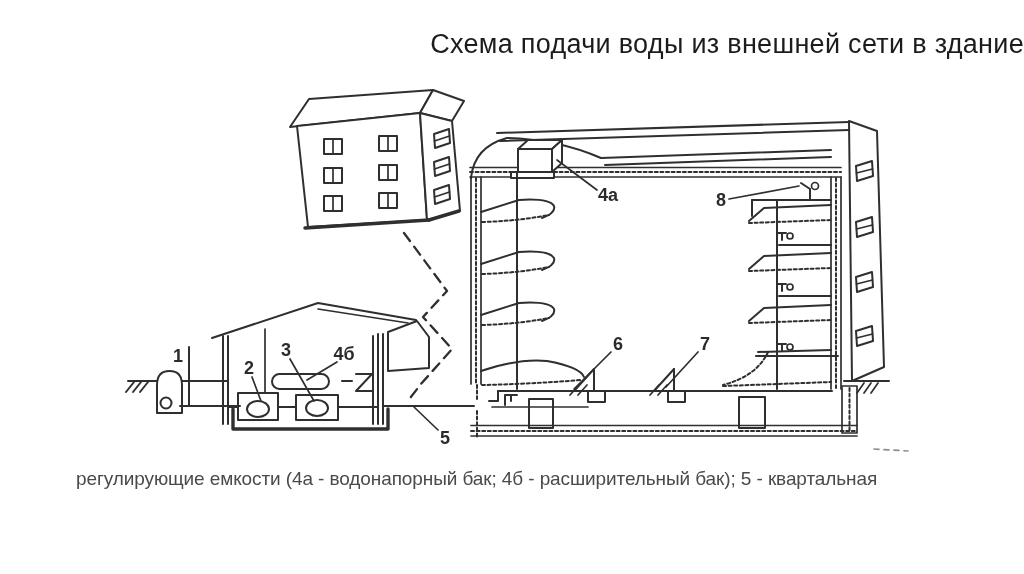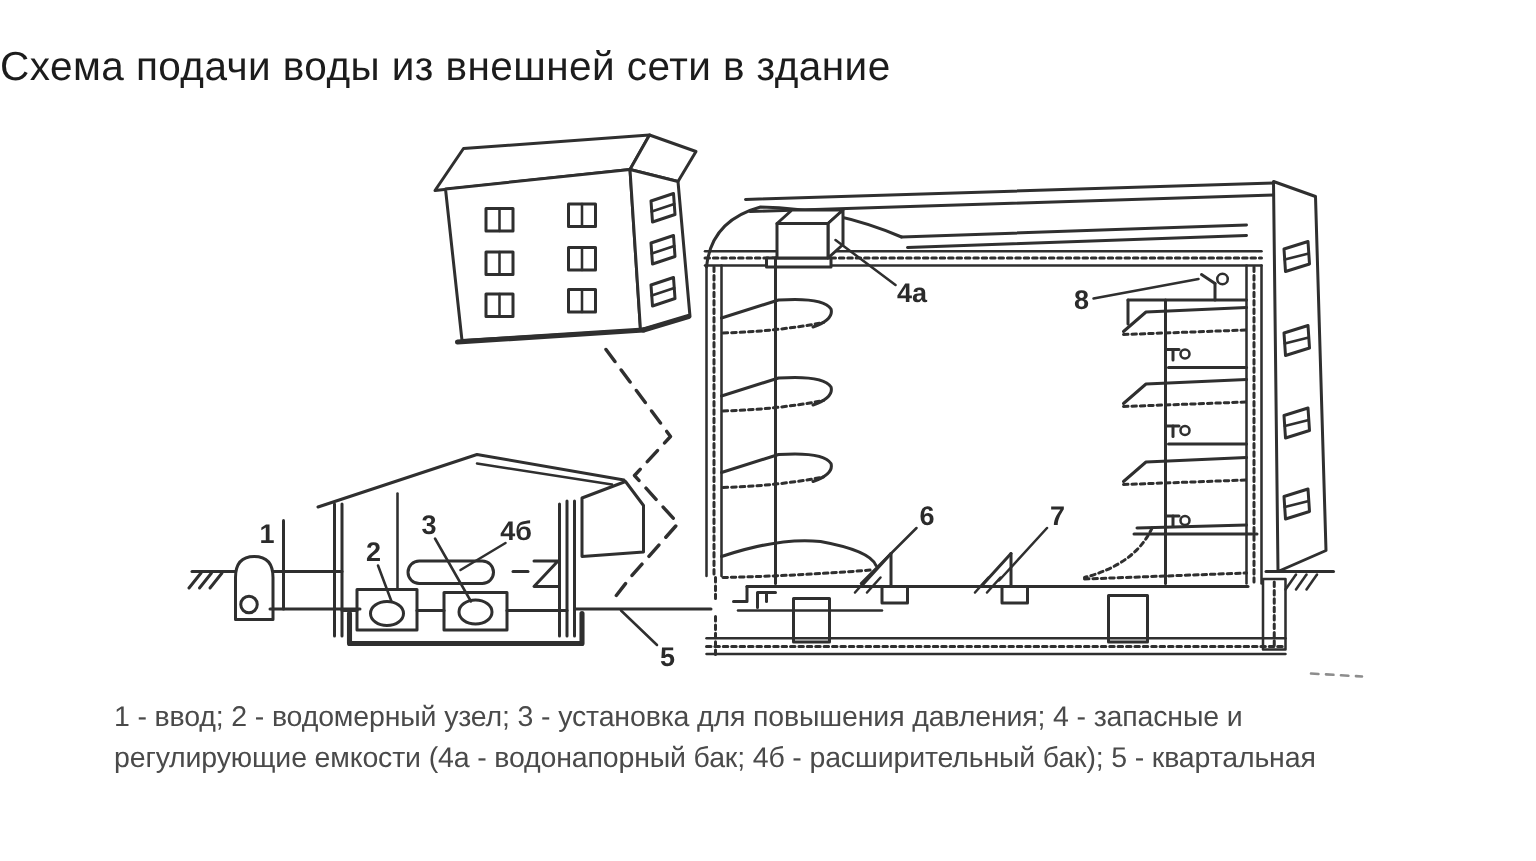--- a/index.html
+++ b/index.html
@@ -1,18 +1,18 @@
 <!DOCTYPE html>
 <html><head>
 <meta charset="utf-8">
 <style>
   html,body{margin:0;padding:0;background:#ffffff;}
   body{width:1024px;height:574px;position:relative;overflow:hidden;
        font-family:"Liberation Sans",sans-serif;}
-  .title{position:absolute;top:30px;left:0;width:1024px;text-align:left;
+  .title{position:absolute;top:30px;left:0;width:1024px;text-align:right;
          font-size:27px;line-height:1.1;color:#1c1c1c;letter-spacing:.3px;}
   .caption{position:absolute;left:76px;top:466px;width:840px;
            font-size:19px;line-height:1.42;color:#4a4a4a;letter-spacing:-.1px;}
   .diagram{position:absolute;left:0;top:0;width:1024px;height:574px;
            filter:blur(.3px);}
   .diagram *{stroke:#2f2f2f;stroke-width:2;fill:none;
              stroke-linecap:round;stroke-linejoin:round;}
   .diagram .fw{fill:#ffffff;}
   .diagram .hatch{stroke-dasharray:3 2.6;}
   .diagram .dashline{stroke-dasharray:10 7;stroke-width:2.3;}
@@ -285,15 +285,14 @@
 
     <line class="thin" x1="698" y1="352" x2="666" y2="387"></line>
     <text x="705" y="350">7</text>
 
     <line class="thin" x1="729" y1="199" x2="799" y2="186"></line>
     <text x="721" y="206">8</text>
   </g>
 </svg>
 
 <div class="caption">
-  <div>1 - ввод; 2 - водомерный узел; 3 - установка для повышения давления; 4 - запасные и</div>
   <div>регулирующие емкости (4а - водонапорный бак; 4б - расширительный бак); 5 - квартальная</div>
 </div>
 
 </body></html>

